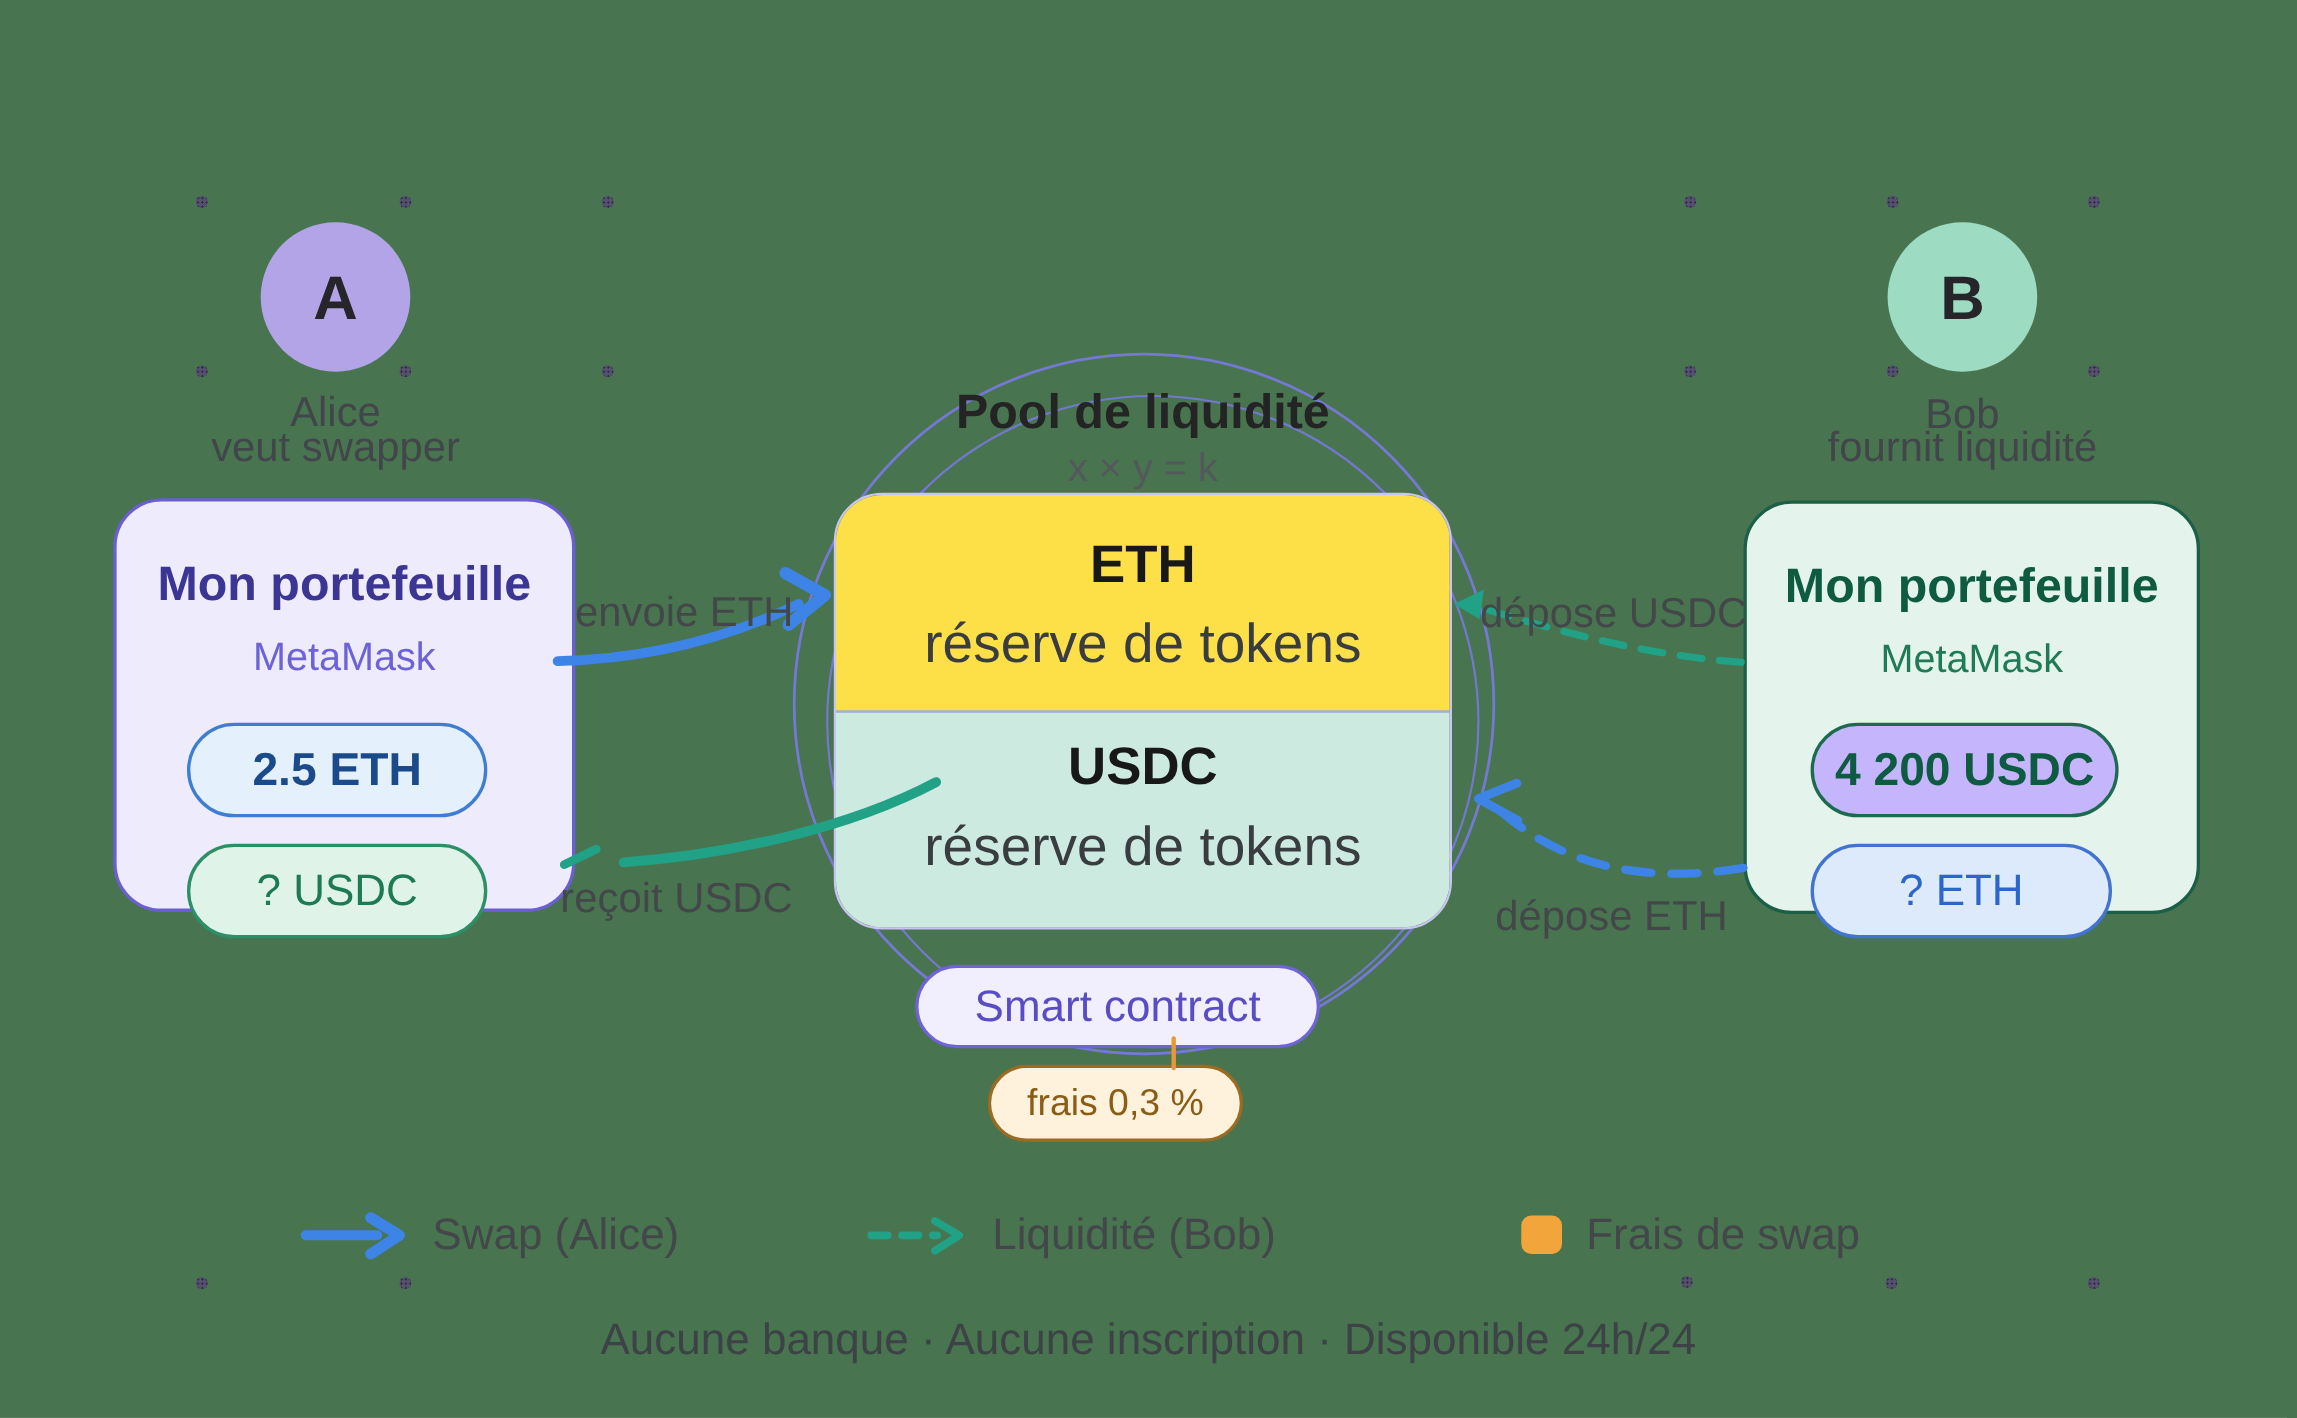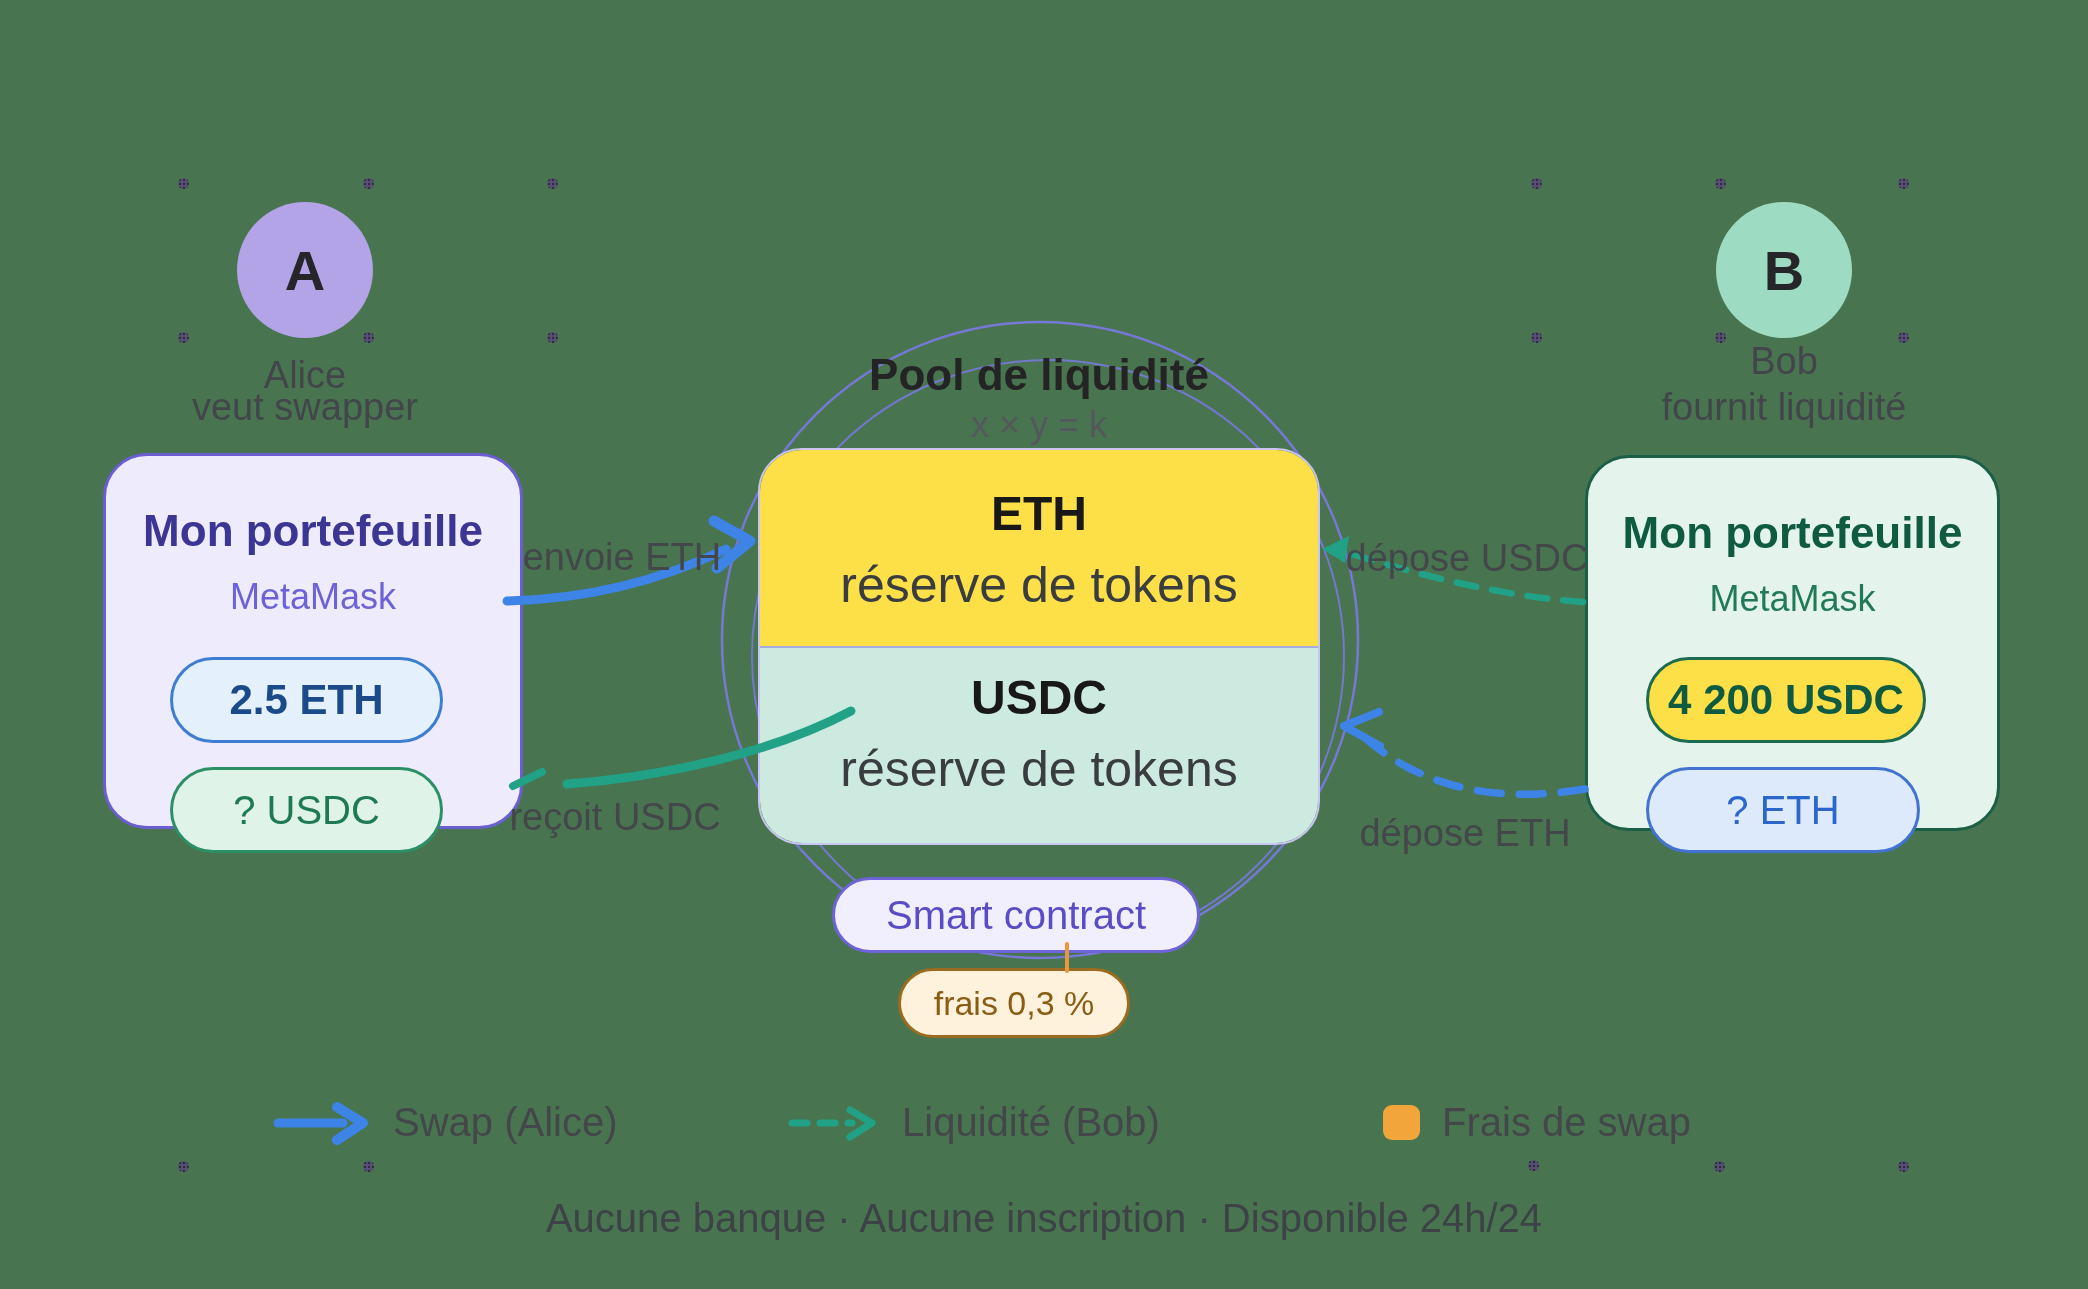--- a/index.html
+++ b/index.html
@@ -49,21 +49,21 @@
   .card-bob .card-title{color:#0e5b42;}
   .card-bob .card-sub{color:#207a58;}
 
   .pill{
     position:absolute; height:86px; border-radius:46px; box-sizing:border-box;
     display:flex; align-items:center; justify-content:center;
     font-size:42px; z-index:4;
   }
   .pill-eth-a  {left:64px;  top:201px; width:273px; background:#e4f0fc; border:3px solid #3e7ed2; color:#1a4a8a; font-weight:700;}
   .pill-usdc-a {left:64px;  top:311px; width:273px; background:#e0f3e9; border:3px solid #2d8f66; color:#1d7a52; font-size:40px; font-weight:500;}
-  .pill-usdc-b {left:58px;  top:199px; width:280px; background:#fde047; border:3px solid #1d6b4f; color:#0e5b42; font-weight:700;}
+  .pill-usdc-b {left:58px;  top:199px; width:280px; background:#c4b5fd; border:3px solid #1d6b4f; color:#0e5b42; font-weight:700;}
   .pill-eth-b  {left:58px;  top:309px; width:274px; background:#dceafb; border:3px solid #4273d0; color:#2b66cc; font-size:40px; font-weight:500;}
 
   
   .pool-title{position:absolute; left:758px; top:350px; width:562px; text-align:center;
     font-size:44px; font-weight:700; color:#242424; z-index:3;}
   .pool-formula{position:absolute; left:758px; top:404px; width:562px; text-align:center;
     font-size:36px; color:#54575c; z-index:3;}
   .pool-box{
     position:absolute; left:758px; top:448px; width:562px; height:397px;
     border-radius:44px; overflow:hidden; z-index:3;
@@ -136,21 +136,21 @@
 
   <div class="avatar avatar-alice">
     <span>A</span>
   </div>
   <div class="actor-label" style="left:105px; top:338px;margin-top:16px;">Alice</div>
   <div class="actor-label" style="left:105px; top:386px;">veut swapper</div>
 
   <div class="avatar avatar-bob">
     <span>B</span>
   </div>
-  <div class="actor-label" style="left:1584px; top:340px;">Bob</div>
+  <div class="actor-label" style="left:1584px; top:356px;">Bob</div>
   <div class="actor-label" style="left:1584px; top:386px;">fournit liquidité</div>
 
   <div class="card card-alice">
     <div class="card-title">Mon portefeuille</div>
     <div class="card-sub">MetaMask</div>
     <div class="pill pill-eth-a">2.5 ETH</div>
     <div class="pill pill-usdc-a">? USDC</div>
   </div>
 
   <div class="card card-bob">

